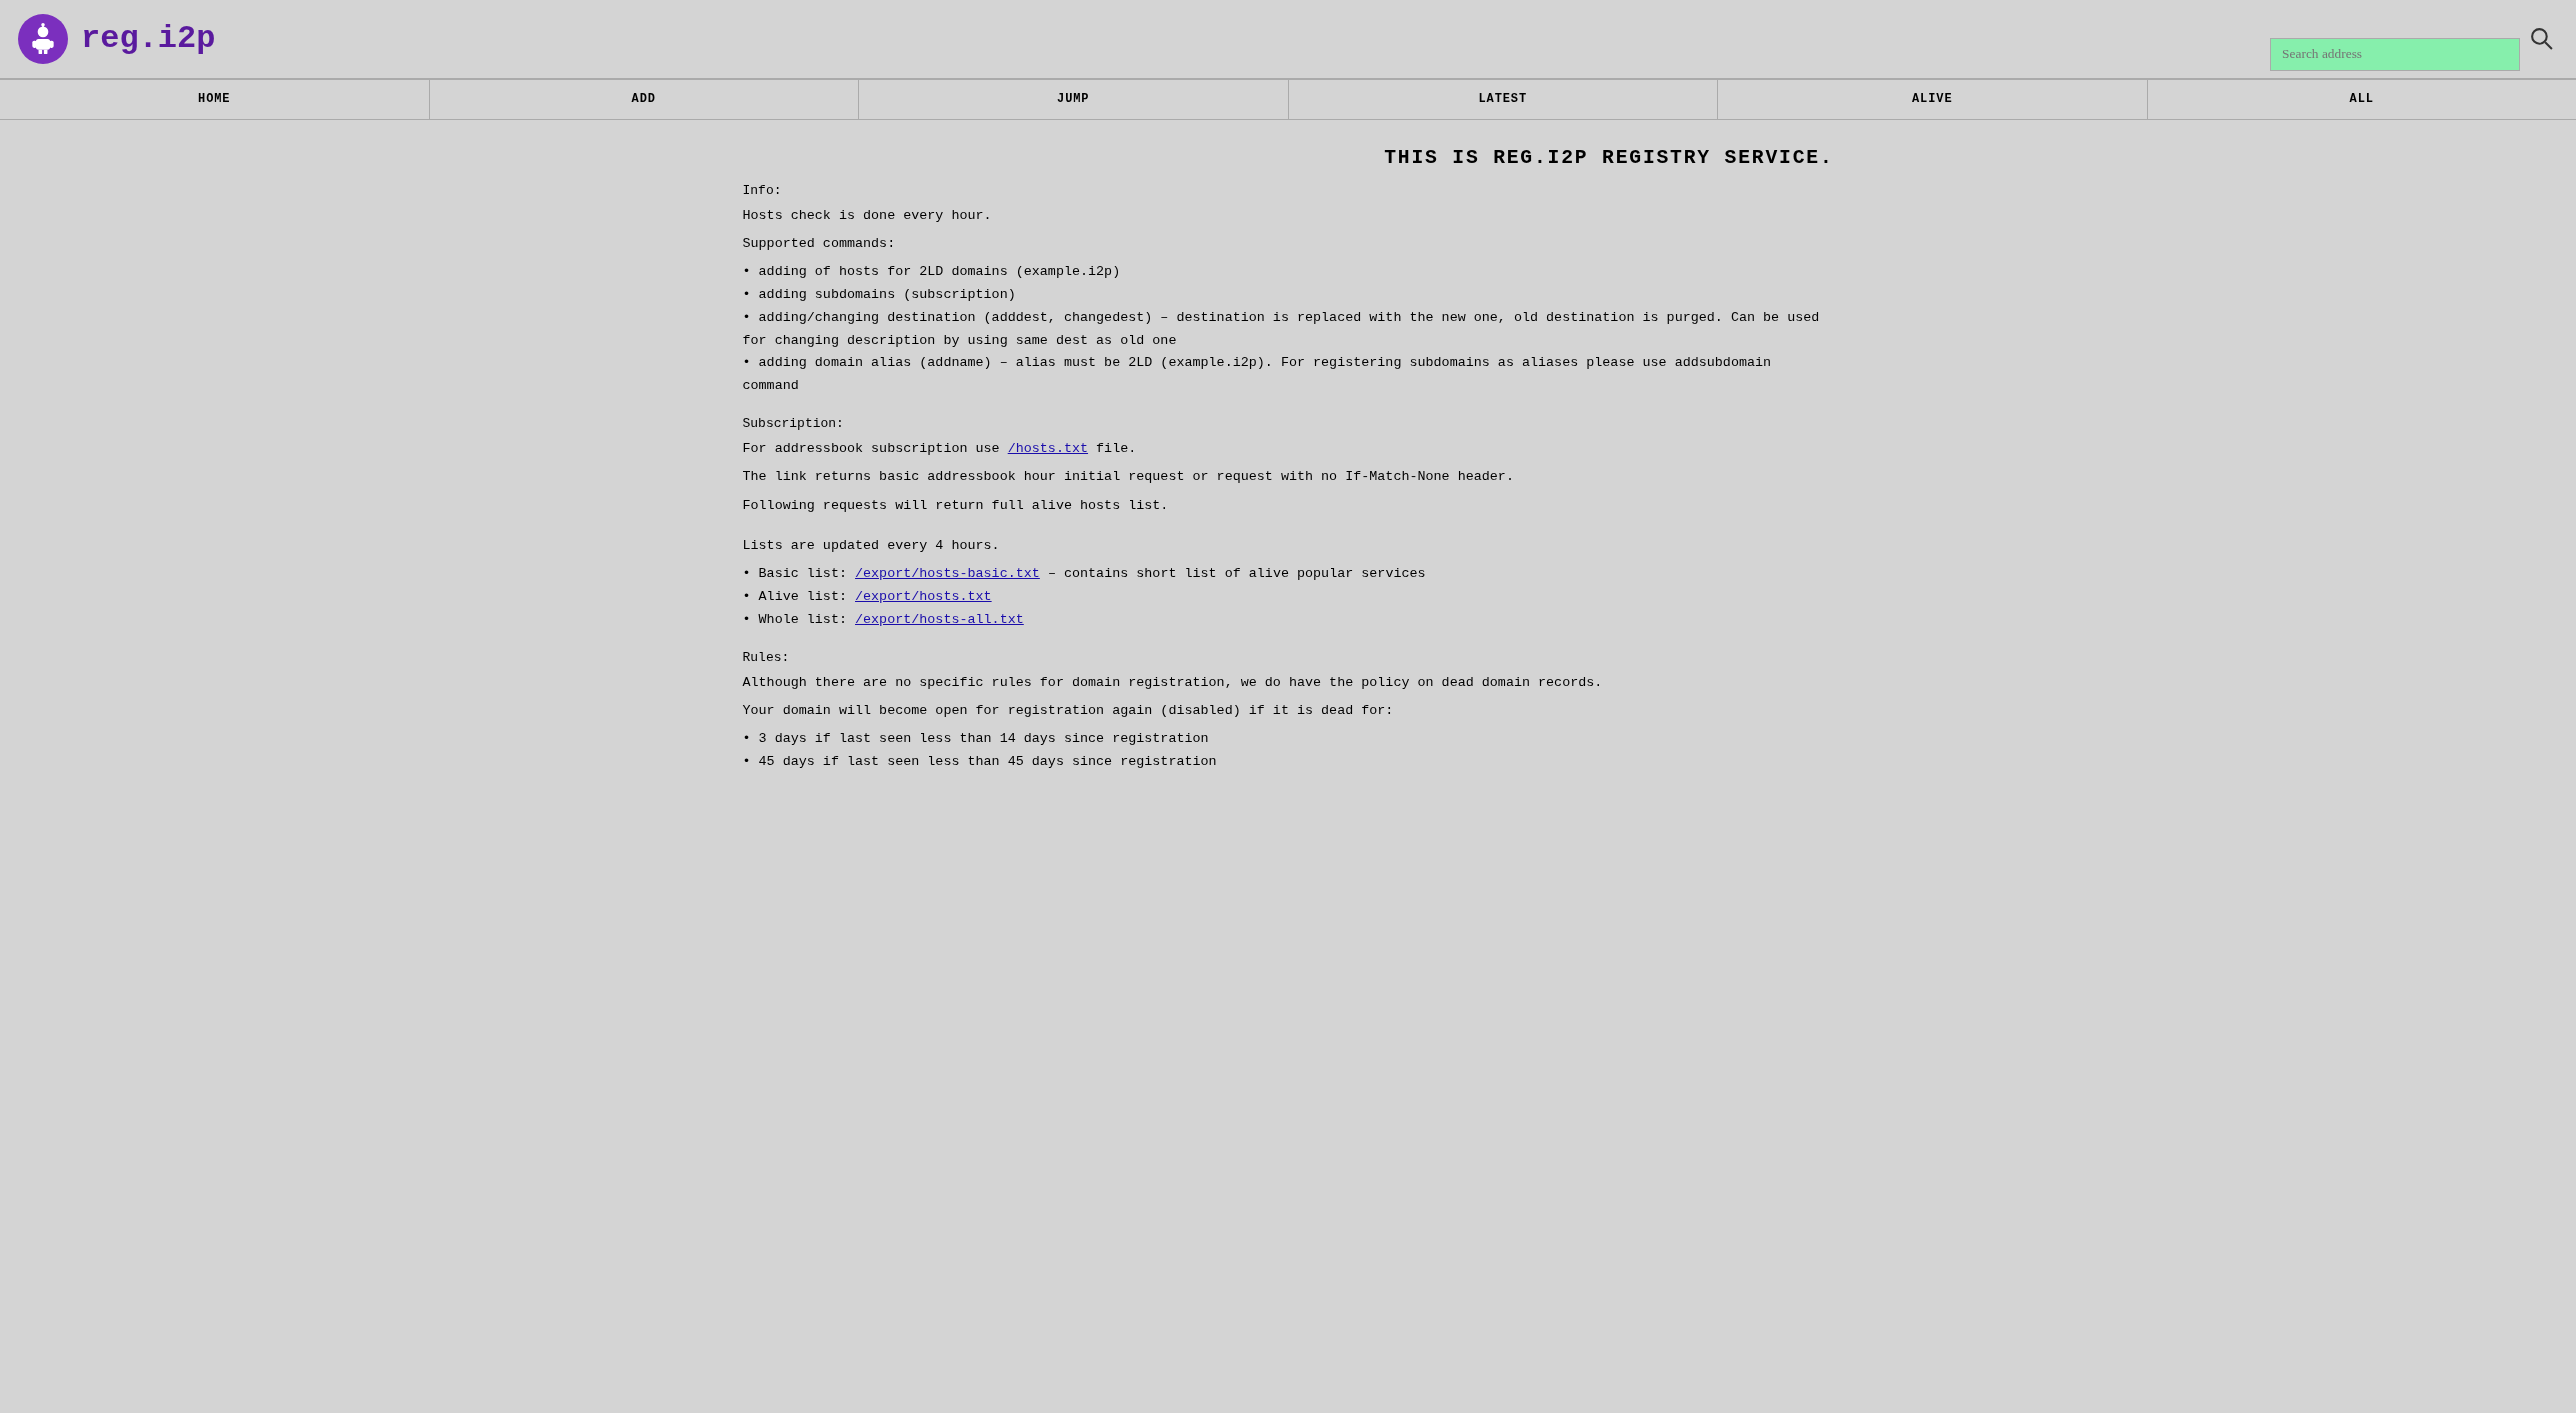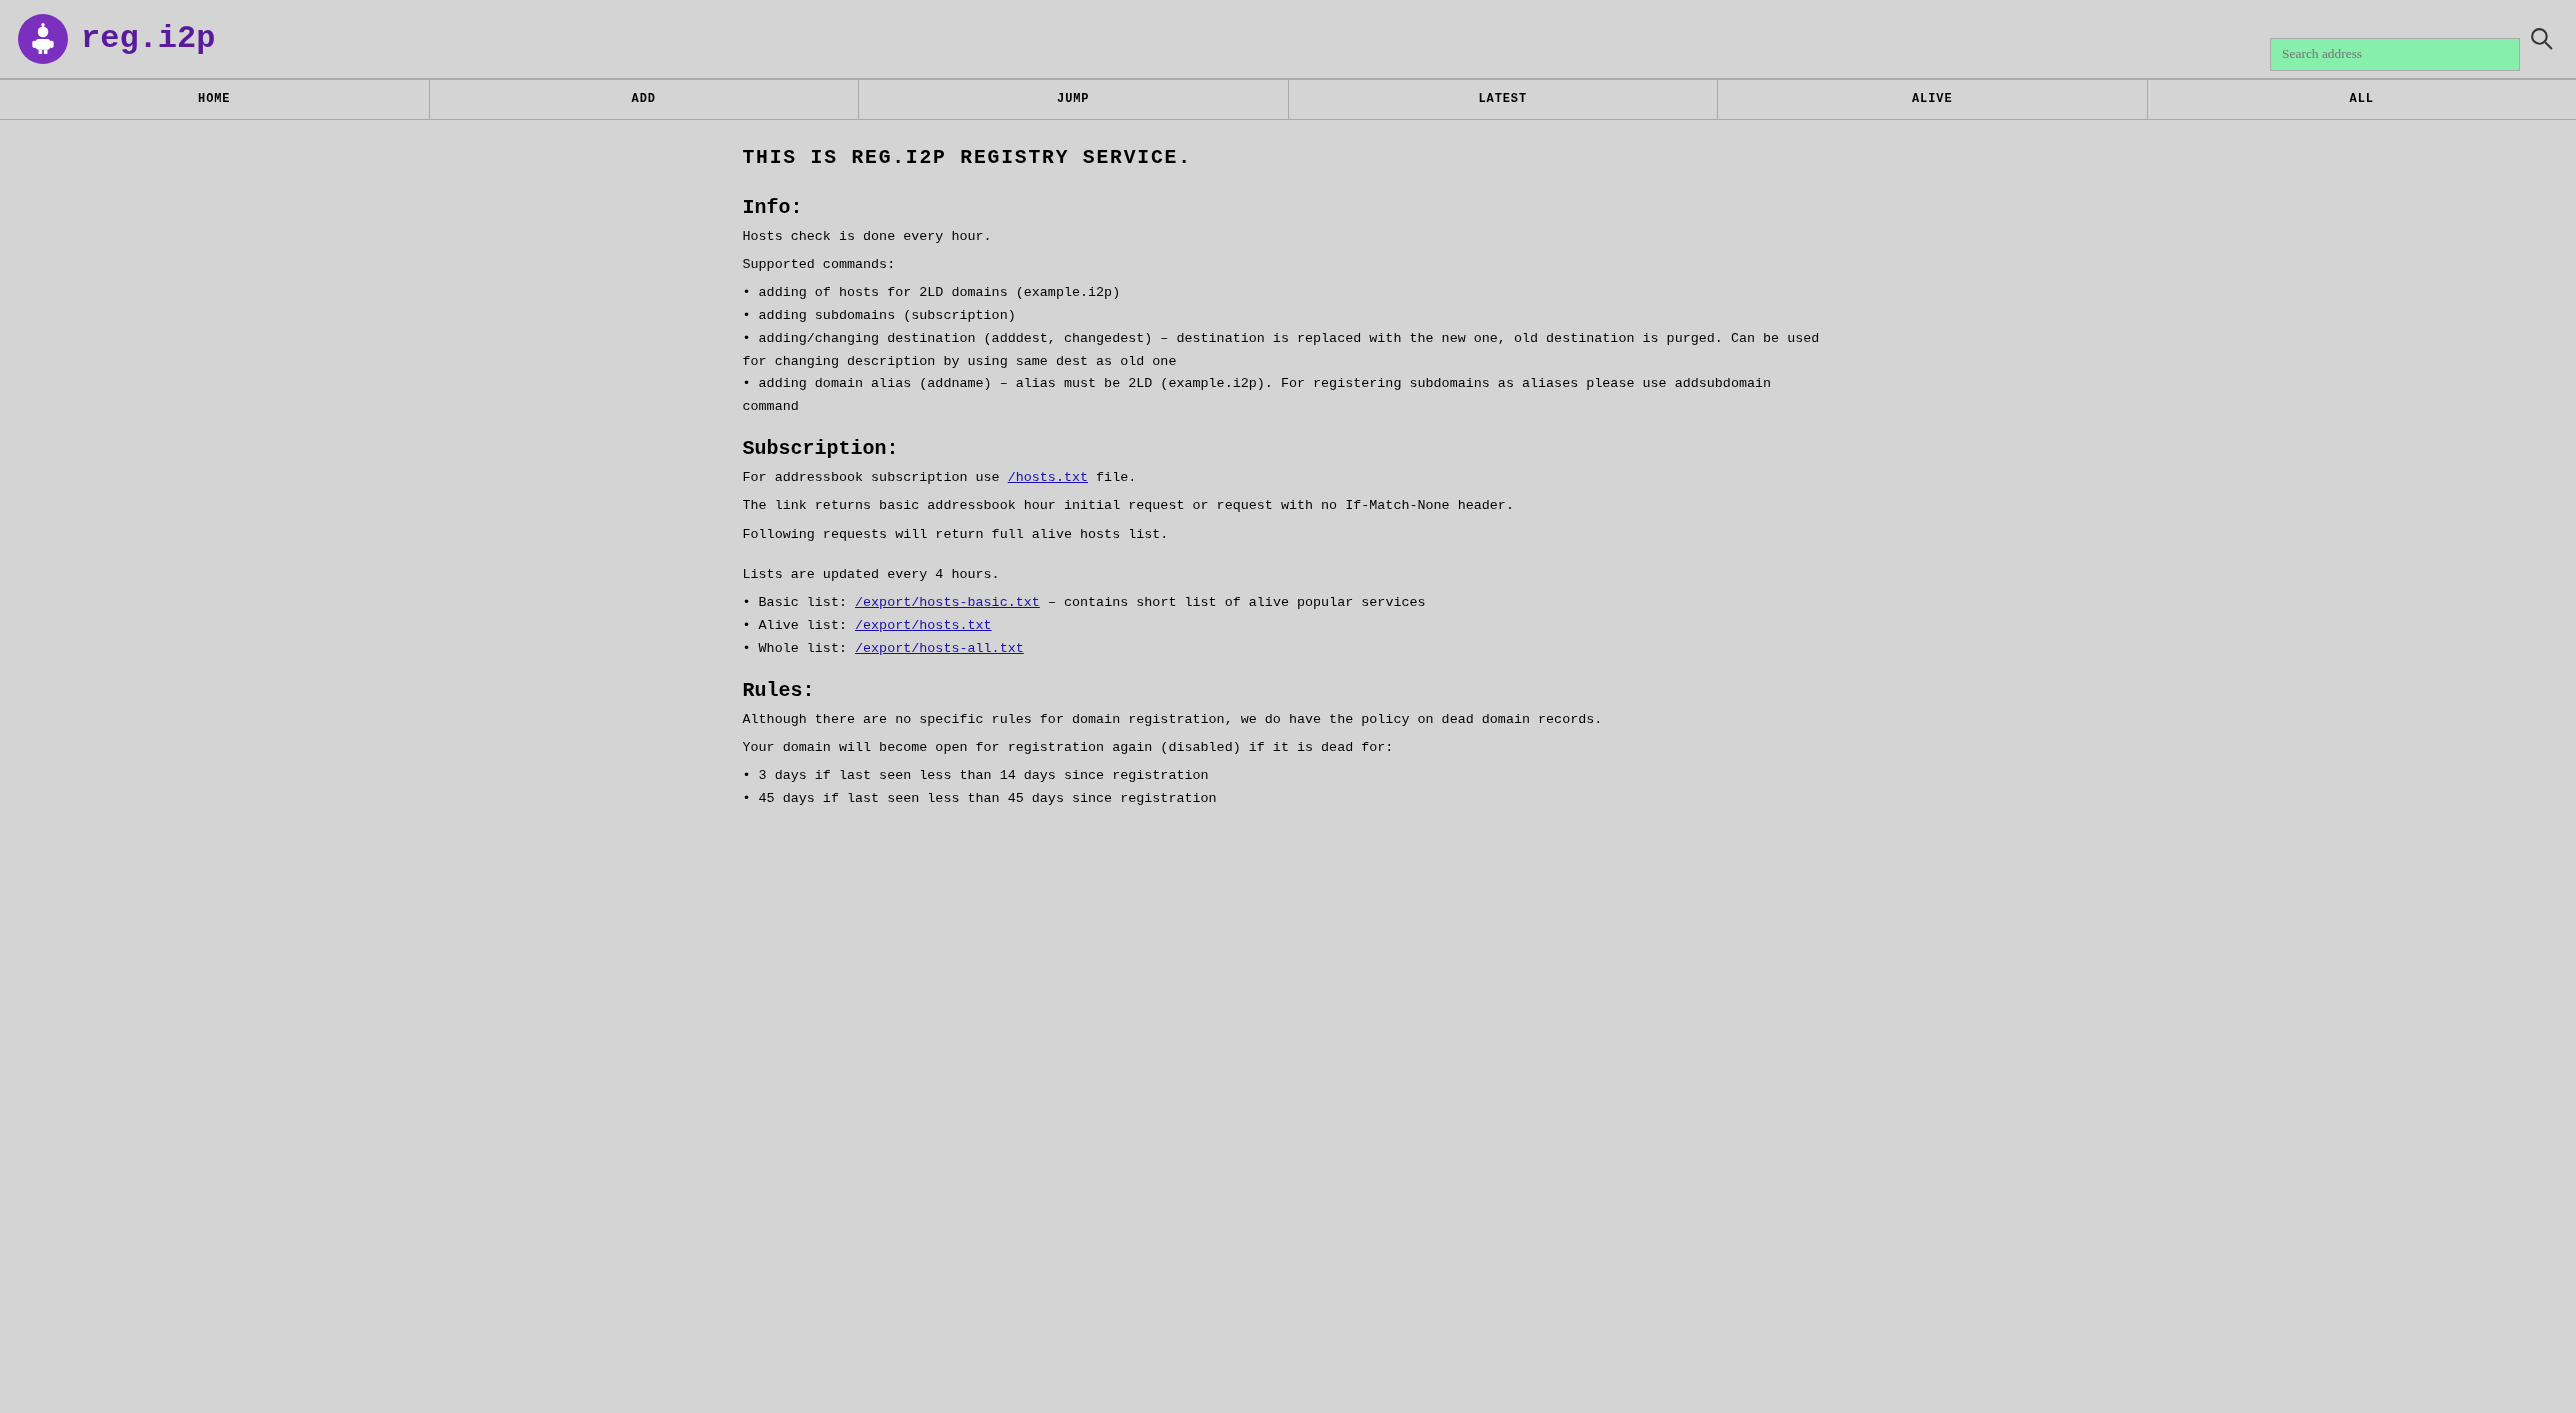--- a/index.html
+++ b/index.html
@@ -125,36 +125,36 @@
 
     
     .main-content {
       max-width: 1145px;
       margin: 0 auto;
       padding: 18px 27px;
       background-color: #d4d4d4;
     }
 
     .page-title {
-      text-align: left;
+      text-align: right;
       font-size: 19.7px;
       font-weight: bold;
       font-family: 'Courier New', Courier, monospace;
       letter-spacing: 1.8px;
-      margin-bottom: 27px;
+      margin-bottom: 14px;
       margin-top: 9px;
     }
 
     .section {
       margin-bottom: 18px;
     }
 
     .section-heading {
-      font-size: 20px;
-      font-weight: bold;
+      font-size: 13px;
+      font-weight: normal;
       font-family: 'Courier New', Courier, monospace;
       margin-bottom: 7.2px;
     }
 
     .section-text {
       font-size: 13.4px;
       font-family: 'Courier New', Courier, monospace;
       line-height: 1.7;
       color: #000;
     }

